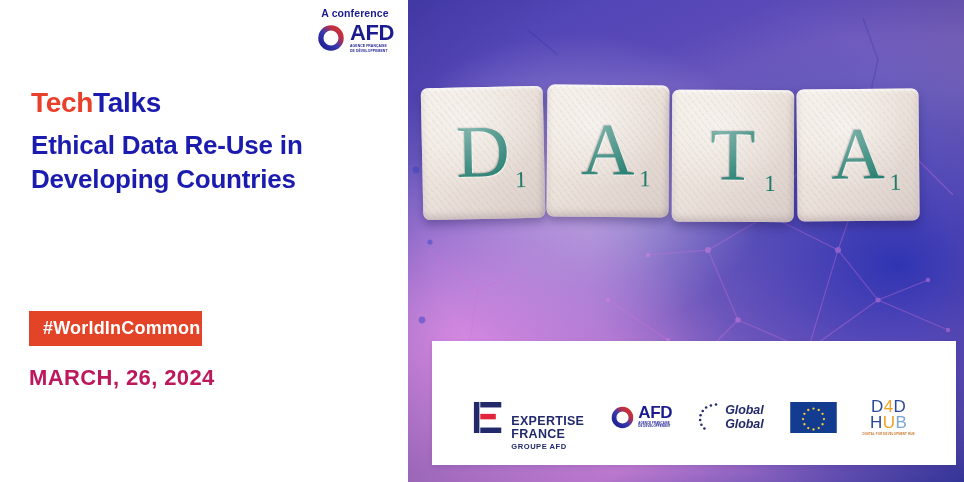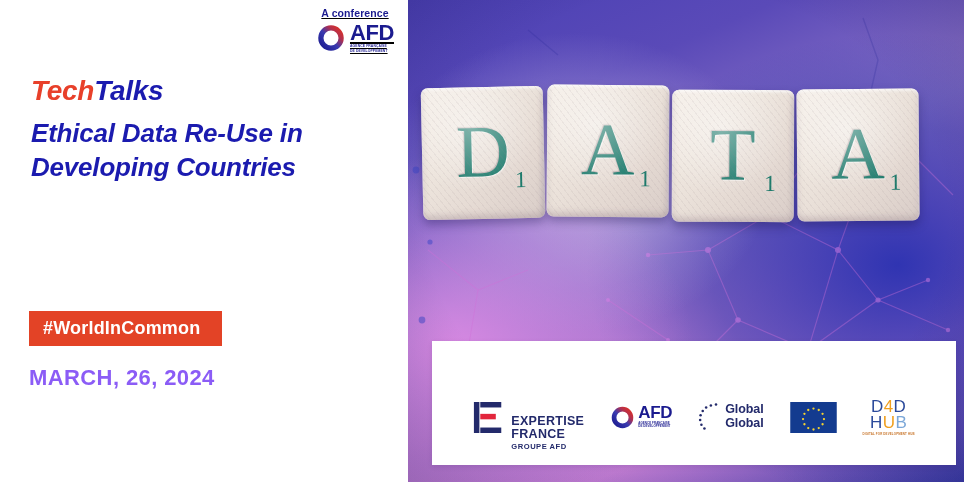--- a/index.html
+++ b/index.html
@@ -26,21 +26,20 @@
     height: 482px;
     background: #ffffff;
   }
 
   .conference-block {
     position: absolute;
     left: 305px;
     top: 8px;
     width: 100px;
     text-align: center;
-    text-decoration: underline;
   }
   .conference-label {
     font-size: 10.5px;
     font-weight: bold;
     color: #1b1b8f;
     letter-spacing: 0.1px;
     line-height: 1;
     margin-bottom: 4px;
     white-space: nowrap;
   }
@@ -74,23 +73,22 @@
     color: #1b1b8f;
     letter-spacing: 0.1px;
     line-height: 1.25;
     margin-top: 1px;
     white-space: nowrap;
   }
 
   .title-block {
     position: absolute;
     left: 31px;
-    top: 76px;
+    top: 88px;
     width: 340px;
-    font-style: italic;
   }
   .brand-line {
     font-size: 28px;
     font-weight: bold;
     line-height: 1.05;
     letter-spacing: -0.3px;
     margin: 0 0 12px 0;
   }
   .brand-tech { color: #e8402a; }
   .brand-talks { color: #1b1baf; }
@@ -106,35 +104,35 @@
 
   .hashtag-badge {
     position: absolute;
     left: 29px;
     top: 311px;
     background: #e34326;
     color: #ffffff;
     font-size: 18px;
     font-weight: bold;
     letter-spacing: 0.2px;
-    padding: 8px 22px 9px 14px;
+    padding: 8px 2px 9px 14px;
     line-height: 1;
     border: none;
     display: inline-block;
   }
 
   .date-block {
     position: absolute;
     left: 29px;
     top: 366px;
   }
   .date-line {
     font-size: 22px;
     font-weight: bold;
-    color: #8b5cf6;
+    color: #be185d;
     letter-spacing: 0.4px;
     line-height: 1.1;
     margin: 0;
   }
   .time-line {
     font-size: 21px;
     font-weight: normal;
     color: #e8503a;
     letter-spacing: 0.2px;
     line-height: 1.12;
@@ -292,21 +290,21 @@
   .afd-small-sub {
     font-size: 2.9px;
     font-weight: bold;
     color: #1b1b8f;
     letter-spacing: 0.1px;
     line-height: 1.3;
     white-space: nowrap;
   }
 
   
-  .gg-logo { display: flex; gap: 3px; }
+  .gg-logo { display: flex; align-items: center; gap: 3px; font-style: italic; }
   .gg-stars { width: 24px; height: 30px; flex: none; }
   .gg-text { line-height: 1.12; }
   .gg-l1, .gg-l2 {
     display: block;
     font-size: 12.5px;
     font-weight: bold;
     color: #232a6b;
     letter-spacing: -0.1px;
   }
 

